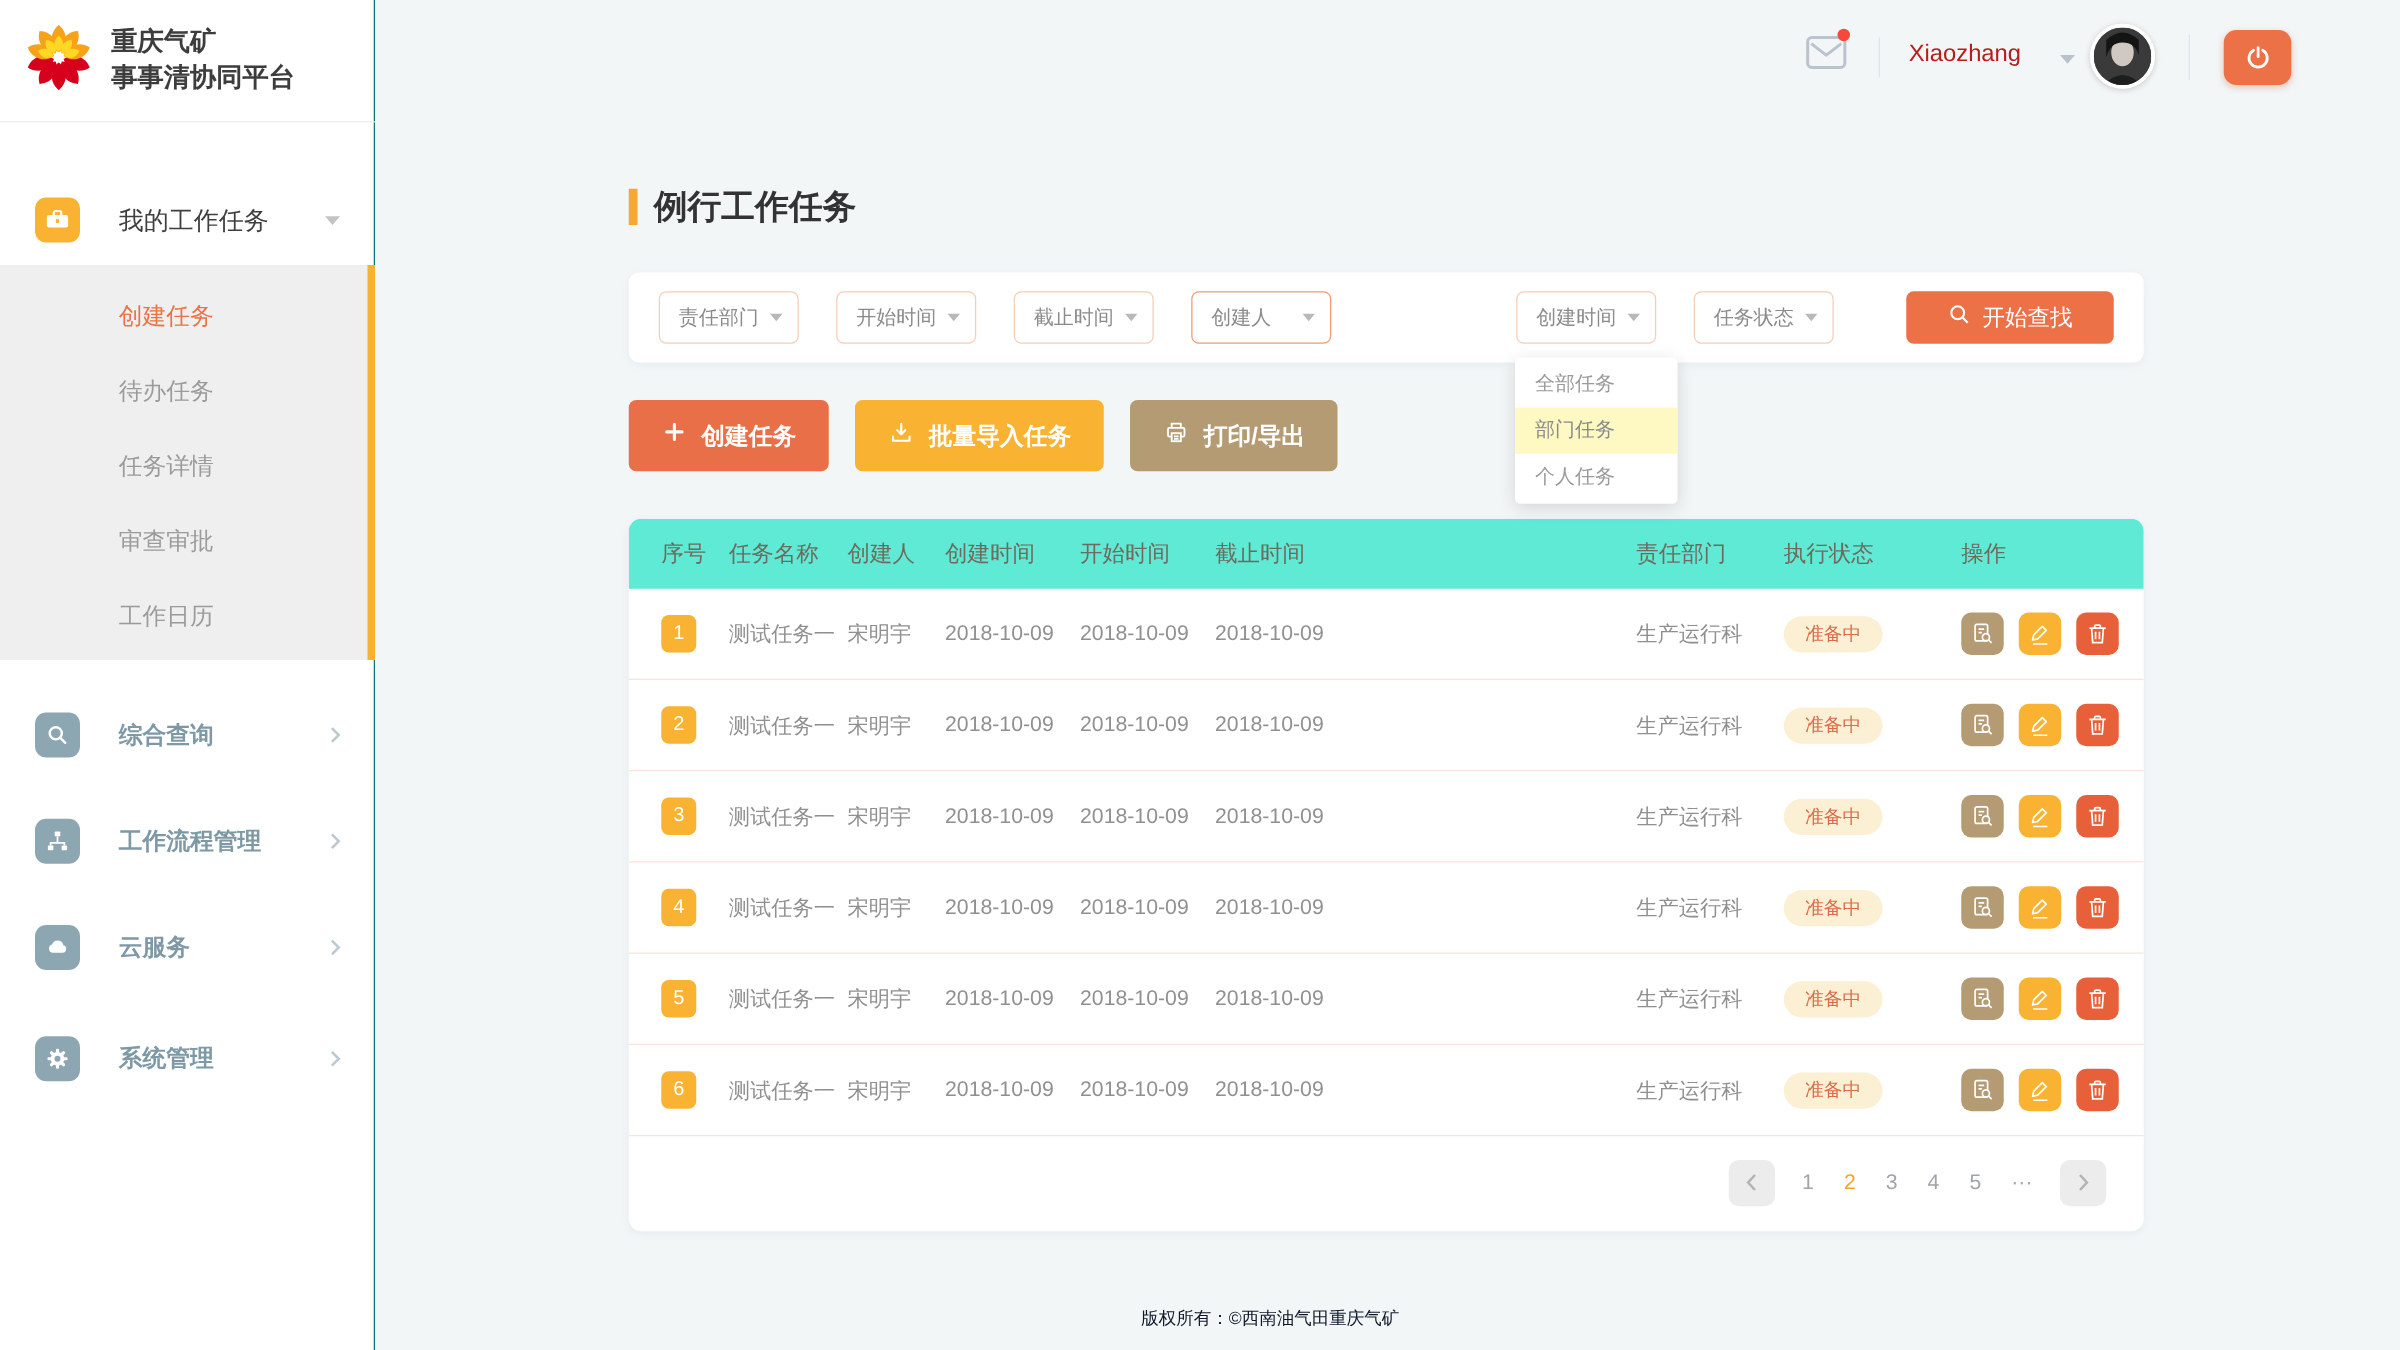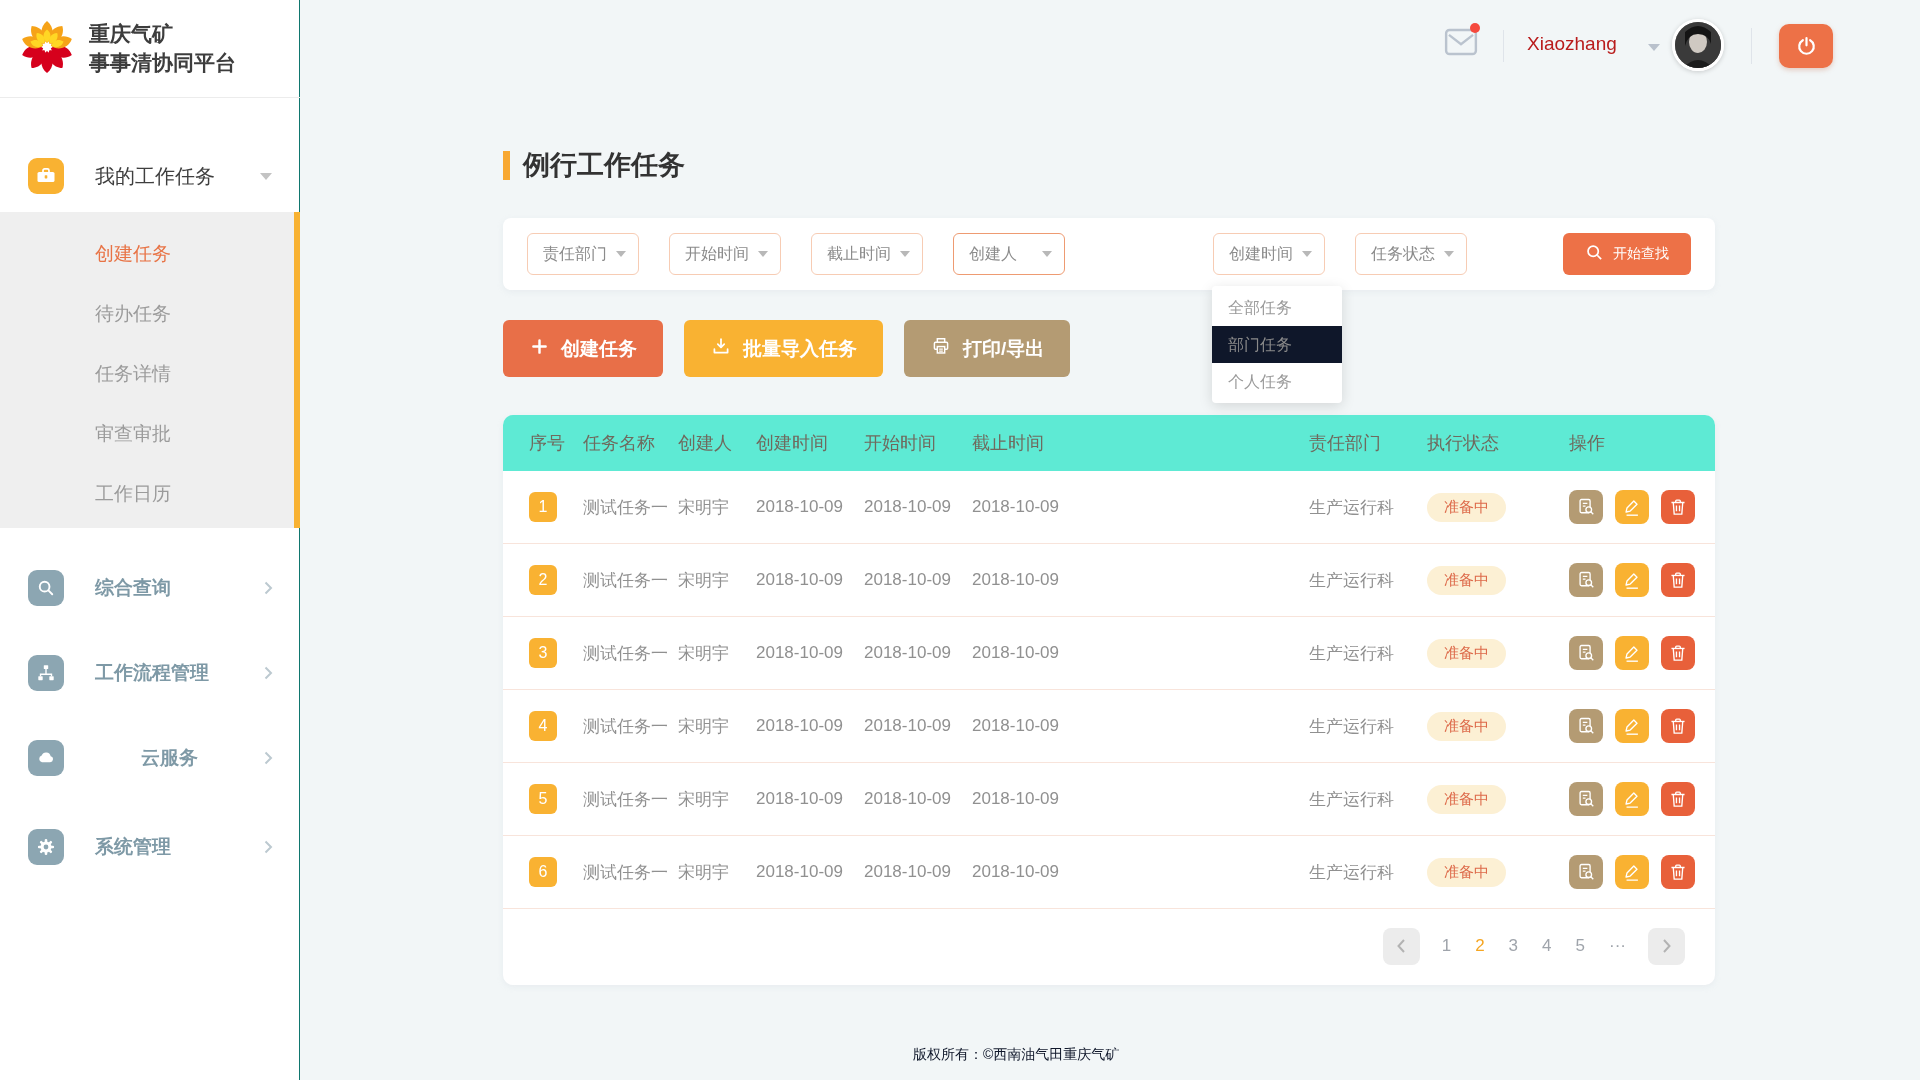--- a/index.html
+++ b/index.html
@@ -39,24 +39,24 @@
   .title-row { position:absolute; left:503px; top:147px; display:flex; align-items:center; gap:13px; }
   .title-bar { width:7px; height:29px; background:#f8a832; }
   .page-title { font-size:27px; font-weight:bold; color:#333; }
 
   
   .filter-card { position:absolute; left:503px; top:218px; width:1212px; height:72px; background:#fff; border-radius:8px; display:flex; align-items:center; padding:0 24px; gap:30px; box-shadow:0 2px 6px rgba(175,190,200,.15); }
   .f-select { width:112px; height:42px; border:1px solid #f7ccb4; border-radius:6px; display:flex; align-items:center; justify-content:space-between; padding:0 12px 0 15px; font-size:16px; color:#8b8b8b; cursor:pointer; background:#fff; position:relative; }
   .f-select.active { border-color:#ee9b72; }
   .f-select.wide-gap { margin-left:118px; }
   .f-caret { width:0; height:0; border-left:5px solid transparent; border-right:5px solid transparent; border-top:6px solid #b8b8b8; }
-  .search-btn { margin-left:auto; height:42px; border-radius:6px; background:#ed7147; color:#fff; font-size:14px; display:flex; align-items:center; gap:9px; padding:0 22px; cursor:pointer; border:none;justify-content:center; }
+  .search-btn { margin-left:auto; height:42px; border-radius:6px; background:#ed7147; color:#fff; font-size:18px; display:flex; align-items:center; gap:9px; padding:0 33px; cursor:pointer; border:none;justify-content:center; }
   .dropdown-panel { position:absolute; left:-2px; top:52px; width:130px; background:#fff; border-radius:4px; box-shadow:0 3px 14px rgba(0,0,0,.13); z-index:60; padding:3px 0; }
   .dropdown-item { height:37px; line-height:37px; padding-left:16px; font-size:16px; color:#9a9a9a; cursor:pointer; }
-  .dropdown-item.highlighted { background:#0f172a; color:#8a8a8a; }
+  .dropdown-item.highlighted { background:#fef9c3; color:#8a8a8a; }
 
   
   .actions-row { position:absolute; left:503px; top:320px; display:flex; gap:21px; }
   .act-btn { height:57px; border:none; border-radius:6px; color:#fff; font-size:19px; font-weight:bold; display:flex; align-items:center; gap:11px; padding:0 26px; cursor:pointer; font-family:inherit; }
   .act-create { background:#e86f48; }
   .act-import { background:#f9b232; }
   .act-print { background:#b49b73; }
 
   
   .table-card { position:absolute; left:503px; top:415px; width:1212px; height:570px; background:#fff; border-radius:10px; overflow:hidden; box-shadow:0 2px 6px rgba(175,190,200,.15); }
@@ -171,21 +171,21 @@
           </g>
           <path d="M12 7.7 v4 M6 15.6 v-2.2 h12 v2.2 M12 11.7 v1.7" fill="none" stroke="#fff" stroke-width="1.5"></path>
         </svg>
     </span>
     <span class="label">工作流程管理</span>
     <span class="chev"><svg width="9" height="14" viewBox="0 0 9 14">
           <path d="M1.5 1.5 L7 7 L1.5 12.5" stroke="#bcc9d0" stroke-width="2" fill="none"></path>
         </svg></span>
   </div>
 
-  <div class="side-section" style="top:730px;gap:46px;">
+  <div class="side-section" style="top:730px;">
     <span class="menu-icon slate">
       <svg viewBox="0 0 24 24" width="22" height="22">
           <path d="M7.6 16.5 h8.9 a3.3 3.3 0 0 0 0.6-6.5 A5.1 5.1 0 0 0 7.3 9.3 a3.7 3.7 0 0 0 0.3 7.2 Z" fill="#fff"></path>
         </svg>
     </span>
     <span class="label">云服务</span>
     <span class="chev"><svg width="9" height="14" viewBox="0 0 9 14">
           <path d="M1.5 1.5 L7 7 L1.5 12.5" stroke="#bcc9d0" stroke-width="2" fill="none"></path>
         </svg></span>
   </div>

